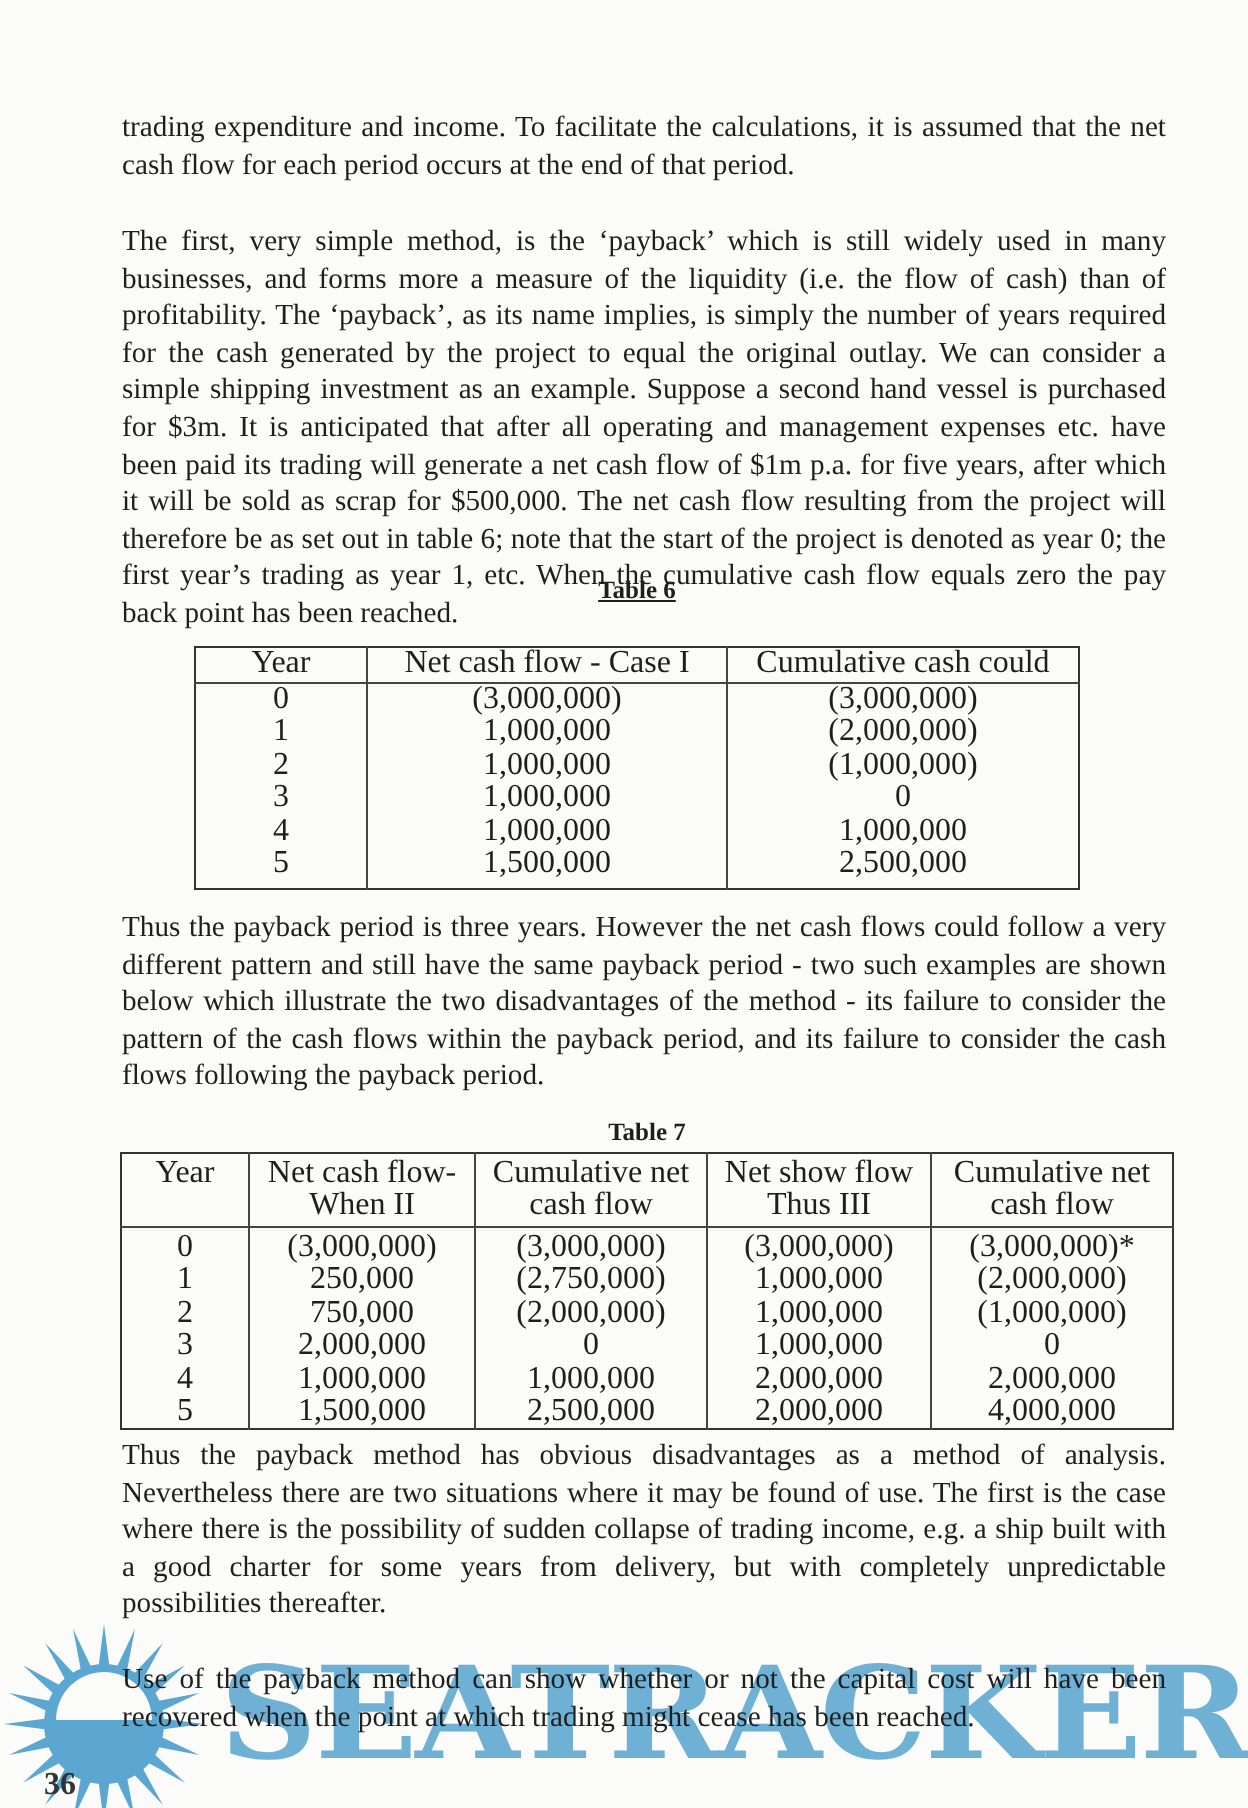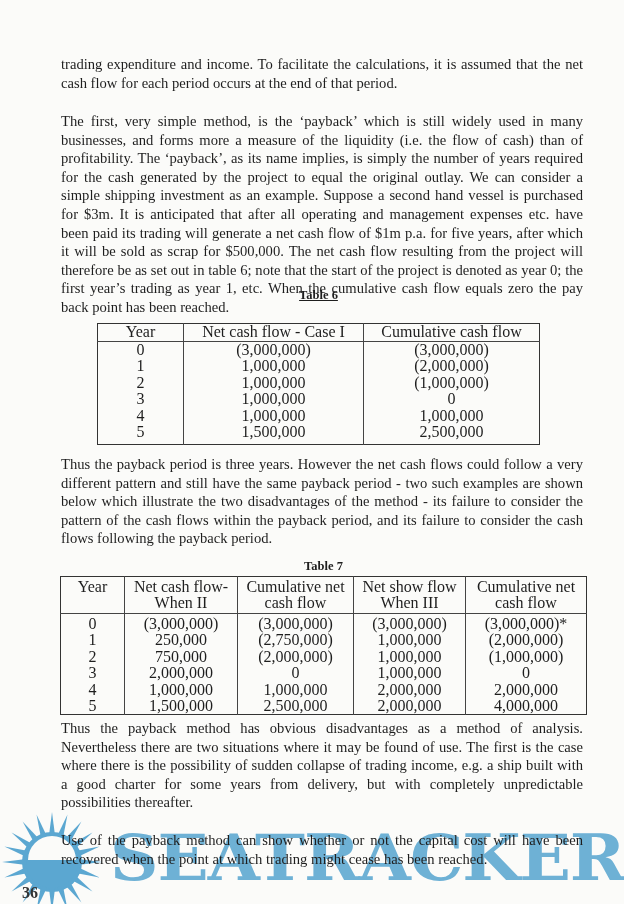--- a/index.html
+++ b/index.html
@@ -81,21 +81,21 @@
 <table class="data" id="table6">
   <colgroup>
       <col class="c0">
       <col class="c1">
       <col class="c2">
     </colgroup>
   <thead>
     <tr>
       <th>Year</th>
       <th>Net cash flow - Case I</th>
-      <th>Cumulative cash flow</th>
+      <th>Cumulative cash could</th>
     </tr>
   </thead>
   <tbody id="table6-body">
       <tr>
         <td>0</td>
         <td>(3,000,000)</td>
         <td>(3,000,000)</td>
       </tr>
       <tr>
         <td>1</td>
@@ -144,21 +144,21 @@
       <th>
           <span class="l1">Net cash flow-</span>
           <span class="l2">When II</span>
         </th>
       <th>
           <span class="l1">Cumulative net</span>
           <span class="l2">cash flow</span>
         </th>
       <th>
           <span class="l1">Net show flow</span>
-          <span class="l2">When III</span>
+          <span class="l2">Thus III</span>
         </th>
       <th>
           <span class="l1">Cumulative net</span>
           <span class="l2">cash flow</span>
         </th>
     </tr>
   </thead>
   <tbody id="table7-body">
       <tr>
         <td>0</td>

